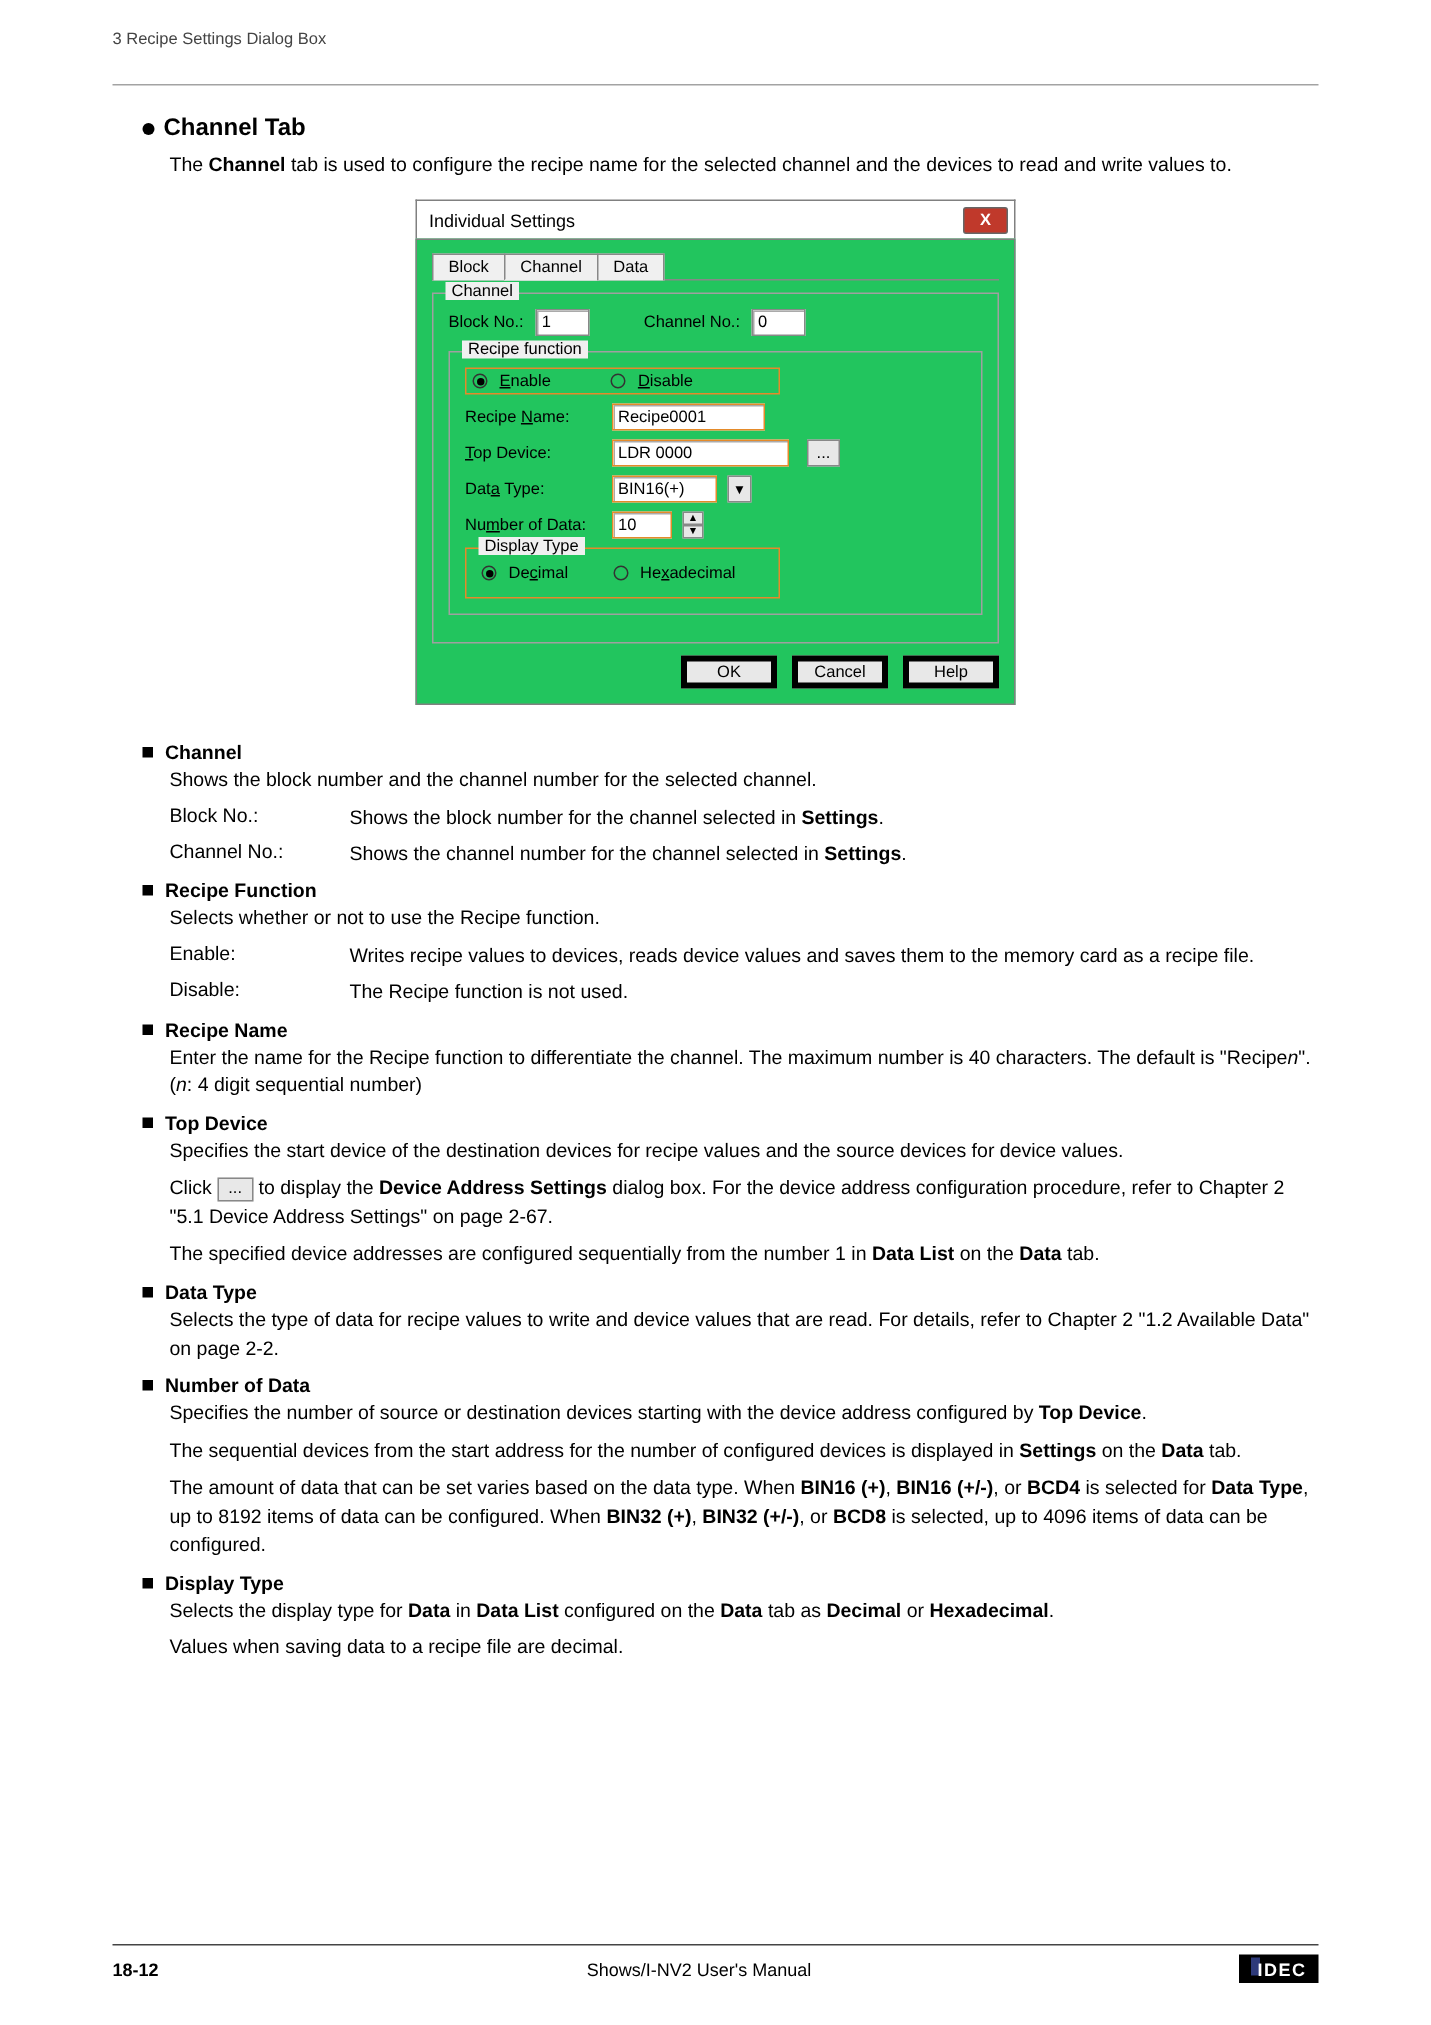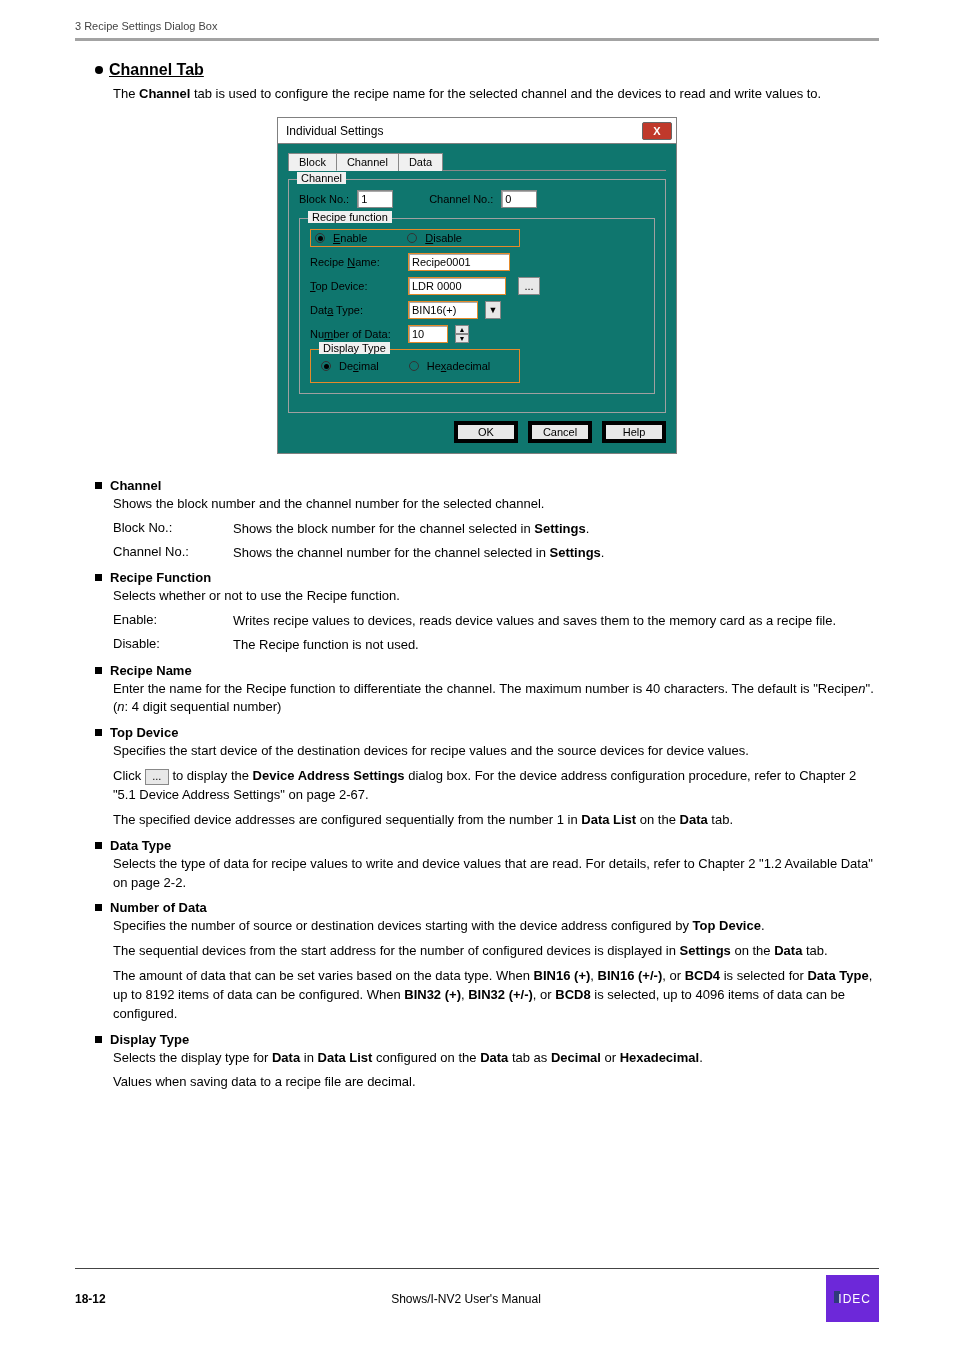--- a/index.html
+++ b/index.html
@@ -1,37 +1,37 @@
 <!DOCTYPE html>
 <html><head>
 <meta charset="utf-8">
 <style>
   * { box-sizing: border-box; margin: 0; padding: 0; }
   html, body { width: 954px; height: 1350px; background: #fff; font-family: Arial, Helvetica, sans-serif; color: #000; }
   .page { width: 954px; height: 1350px; position: relative; padding: 20px 75px 0 75px; }
-  .header-line { font-size: 11px; color: #444; border-bottom: 3px solid #a3a3a3; padding-bottom: 6px; margin-bottom: 20px; }
-  .indent1 { margin-left: 20px; text-decoration: underline; }
+  .header-line { font-size: 11px; color: #444; border-bottom: 1px solid #a3a3a3; padding-bottom: 24px; margin-bottom: 20px; }
+  .indent1 { margin-left: 20px; }
   .bullet-row { display: flex; align-items: center; gap: 6px; margin-bottom: 6px; }
   .dot { width: 8px; height: 8px; background: #000; border-radius: 50%; display: inline-block; }
   .body-text { font-size: 13px; line-height: 1.4; margin-left: 38px; margin-bottom: 14px; }
   .sq-row { display: flex; align-items: center; gap: 8px; margin-left: 20px; margin-top: 8px; margin-bottom: 2px; }
   .sq { width: 7px; height: 7px; background: #000; display: inline-block; }
   .sub-title { font-size: 13px; font-weight: bold; }
   .sub-text { font-size: 13px; line-height: 1.45; margin-left: 38px; margin-bottom: 6px; }
   .defs { margin-left: 38px; font-size: 13px; }
   .defs-row { display: flex; margin-bottom: 6px; }
   .defs-term { width: 120px; flex-shrink: 0; }
   .defs-val { flex: 1; line-height: 1.4; }
   .ital { font-style: italic; }
 
   
   .dialog-wrap { margin: 0 auto 24px auto; width: 400px; }
   .dlg-title { background: #fff; border: 1px solid #808080; border-bottom: none; height: 26px; display: flex; align-items: center; justify-content: space-between; padding: 0 4px 0 8px; font-size: 12px; }
   .close-x { width: 30px; height: 18px; background: #c0392b; border-radius: 2px; display: flex; align-items: center; justify-content: center; color: #fff; font-weight: bold; font-size: 11px; border: 1px solid #666; }
-  .dlg-body { border: 1px solid #808080; background: #0f766e; padding: 8px 10px 10px 10px; }
+  .dlg-body { border: 1px solid #808080; background: #22c55e; padding: 8px 10px 10px 10px; }
   .tabs { display: flex; border-bottom: 1px solid #888; margin-bottom: 8px; font-size: 11px; }
   .tab { padding: 2px 10px; border: 1px solid #888; border-bottom: none; background: #f0f0f0; margin-right: -1px; position: relative; top: 1px; }
   .tab.active { background: #f0f0f0; border-bottom: 1px solid #f0f0f0; font-weight: normal; }
   .group { border: 1px solid #a0a0a0; padding: 10px; margin-bottom: 8px; position: relative; font-size: 11px; }
   .group-label { position: absolute; top: -8px; left: 8px; background: #f0f0f0; padding: 0 4px; font-size: 11px; }
   .row { display: flex; align-items: center; gap: 8px; margin-bottom: 6px; }
   .lbl { font-size: 11px; }
   .inp { background: #fff; border: 1px solid #888; box-shadow: inset 1px 1px 0 #aaa; height: 18px; font-size: 11px; padding: 0 3px; display: inline-flex; align-items: center; }
   .radio { width: 10px; height: 10px; border: 1px solid #333; border-radius: 50%; display: inline-flex; align-items: center; justify-content: center; }
   .radio.selected::after { content: ''; width: 5px; height: 5px; background: #000; border-radius: 50%; }
@@ -39,21 +39,21 @@
   .ud-b { width: 14px; height: 9px; border: 1px solid #888; background: #e8e8e8; font-size: 7px; display: flex; align-items: center; justify-content: center; }
   .dd-arrow { width: 16px; height: 18px; border: 1px solid #888; background: #e8e8e8; margin-left: -1px; display: flex; align-items: center; justify-content: center; font-size: 9px; }
   .browse { width: 22px; height: 18px; border: 1px solid #888; background: #e8e8e8; margin-left: 4px; display: flex; align-items: center; justify-content: center; font-size: 11px; }
   .dlg-buttons { display: flex; justify-content: flex-end; gap: 10px; margin-top: 8px; }
   .dlg-btn { width: 64px; height: 22px; border: 4px solid #000000; background: #e8e8e8; font-size: 11px; display: flex; align-items: center; justify-content: center; }
 
   .ellipsis-btn { display: inline-flex; width: 24px; height: 16px; border: 1px solid #888; background: #e8e8e8; align-items: center; justify-content: center; font-size: 11px; vertical-align: middle; }
 
   
   .footer { position: absolute; bottom: 28px; left: 75px; right: 75px; border-top: 1px solid #444; padding-top: 6px; display: flex; justify-content: space-between; align-items: center; font-size: 12px; }
-  .idec-badge { background: #6d28d9; color: #fff; font-weight: normal; font-size: 12px; padding: 16px 8px; letter-spacing: 1px; }
+  .idec-badge { background: #000000; color: #fff; font-weight: bold; font-size: 12px; padding: 2px 8px; letter-spacing: 1px; }
   .idec-badge::before { content: ''; display: inline-block; width: 6px; height: 12px; background: #2e3a7a; margin-right: -2px; }
 </style>
 </head>
 <body>
 
 <div class="page">
   <div class="header-line">3 Recipe Settings Dialog Box</div>
 
   <div class="bullet-row indent1">
     <span class="dot"></span>
@@ -94,21 +94,21 @@
             <span style="width:24px"></span>
             <span class="radio"></span>
             <span class="lbl"><u>D</u>isable</span>
           </div>
           <div class="row">
             <span class="lbl" style="width:90px">Recipe <u>N</u>ame:</span>
             <span class="inp" style="width:102px;border:1px solid #e58a2a">Recipe0001</span>
           </div>
           <div class="row">
             <span class="lbl" style="width:90px"><u>T</u>op Device:</span>
-            <span class="inp" style="width:98px;border:1px solid #e58a2a">LDR 0000</span>
+            <span class="inp" style="width:118px;border:1px solid #e58a2a">LDR 0000</span>
             <span class="browse">...</span>
           </div>
           <div class="row">
             <span class="lbl" style="width:90px">Dat<u>a</u> Type:</span>
             <span class="inp" style="width:70px;border:1px solid #e58a2a">BIN16(+)</span>
             <span class="dd-arrow">▼</span>
           </div>
           <div class="row">
             <span class="lbl" style="width:90px">Nu<u>m</u>ber of Data:</span>
             <span class="inp" style="width:40px;border:1px solid #e58a2a">10</span>

